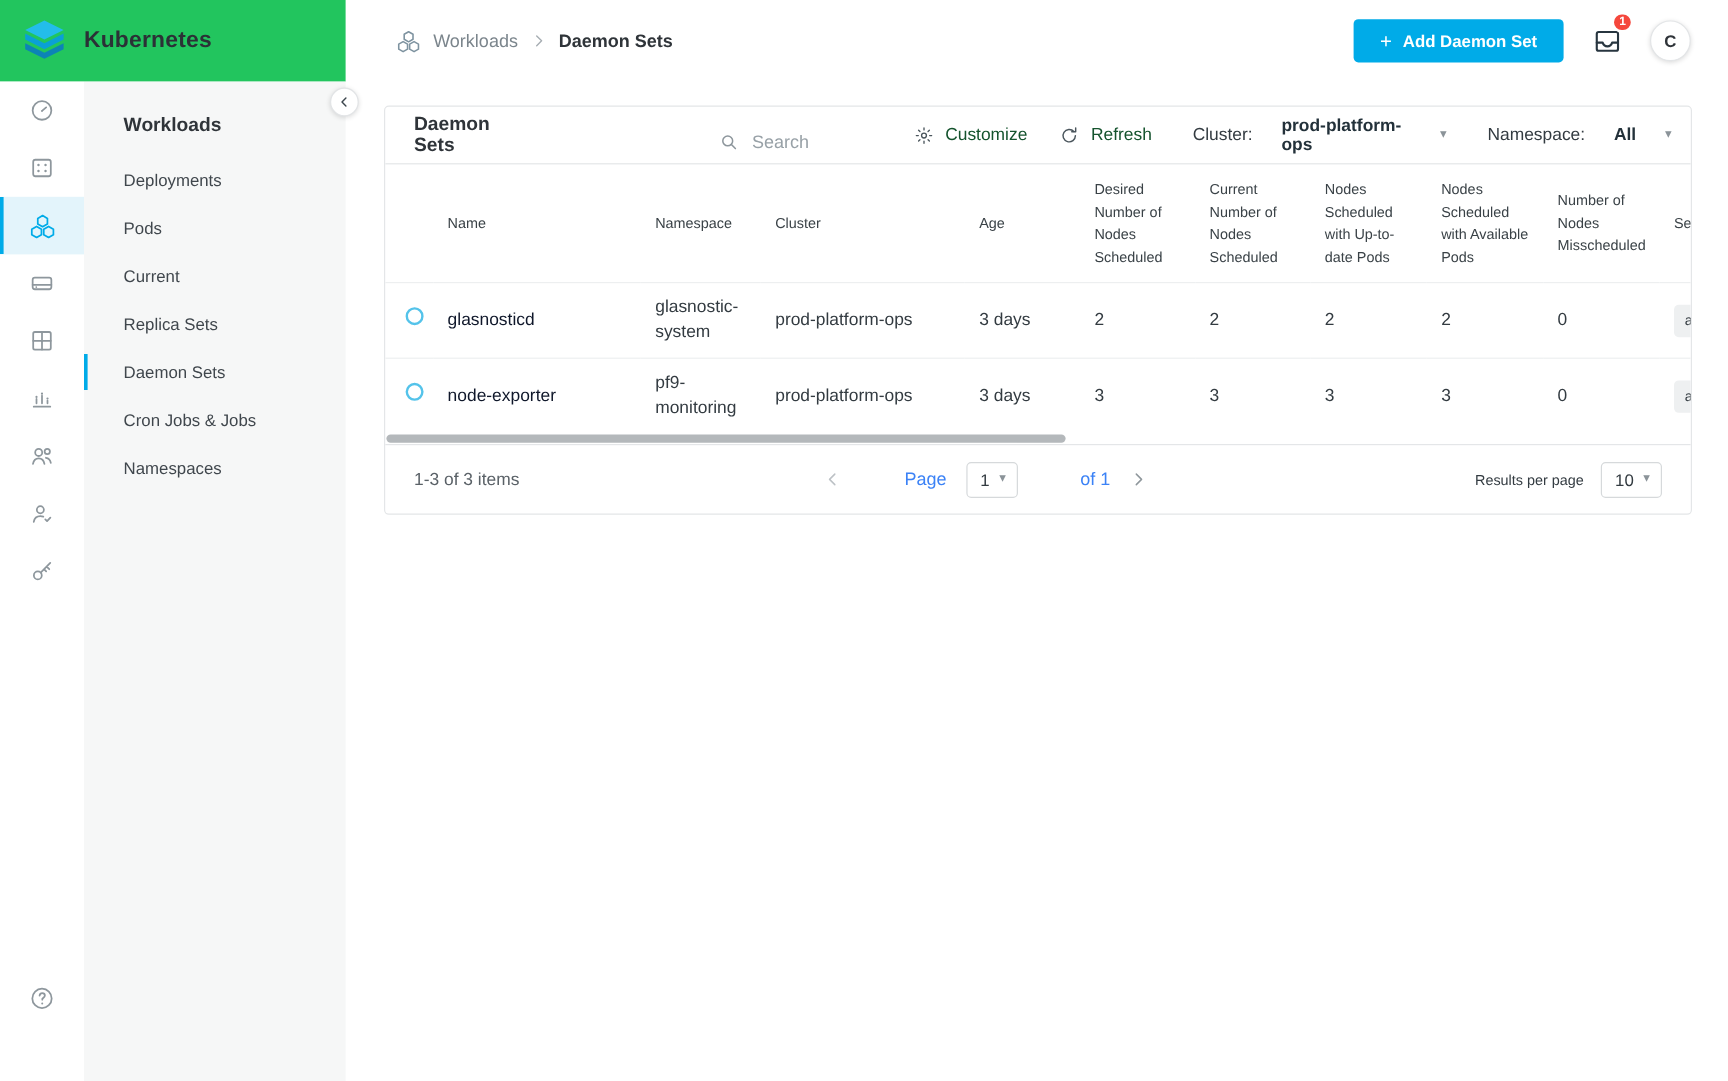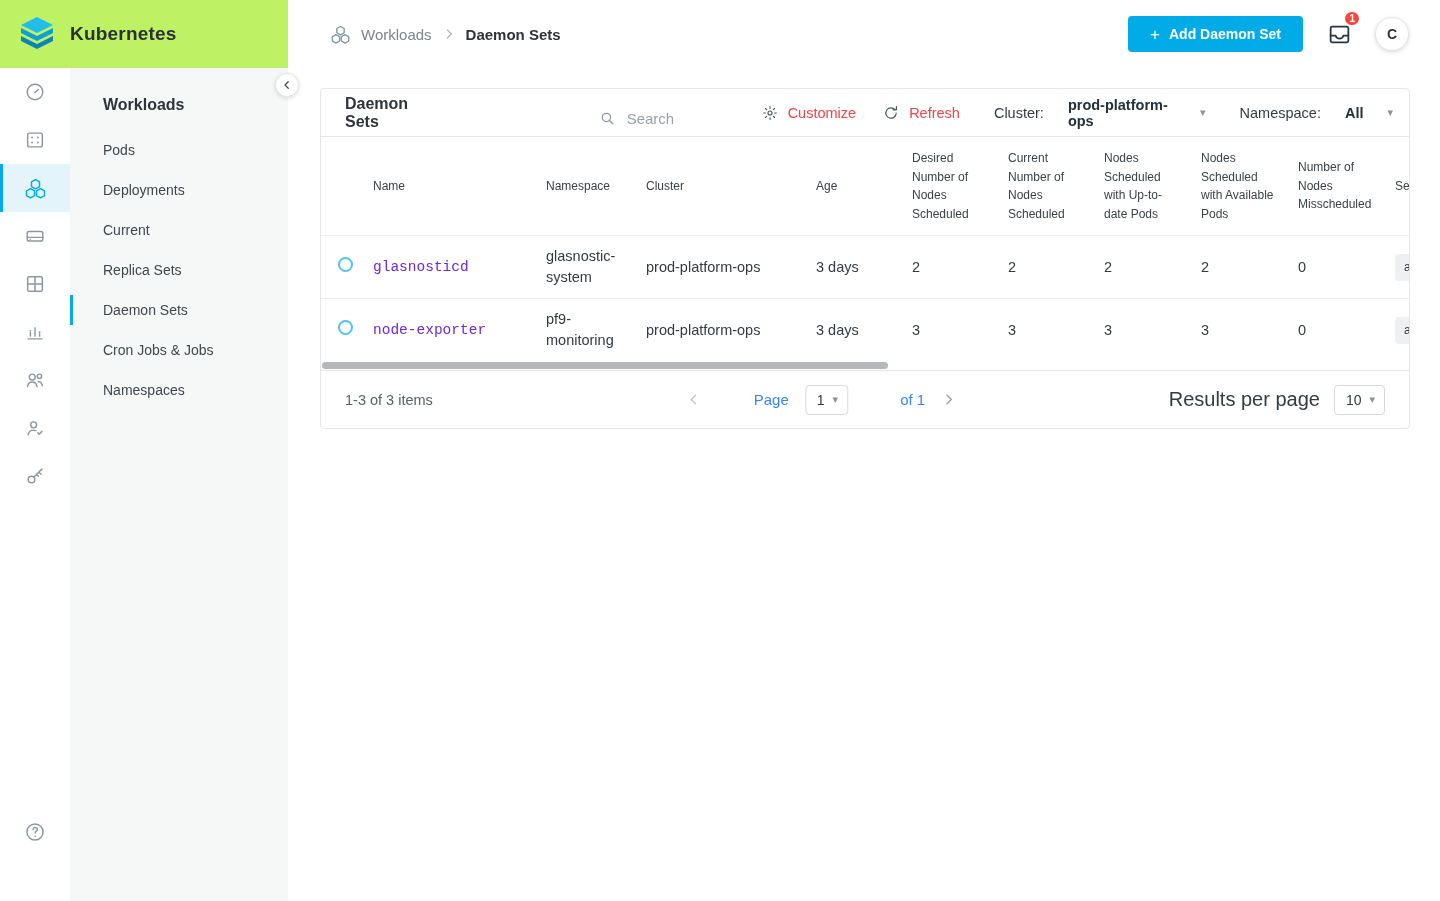--- a/index.html
+++ b/index.html
@@ -3,21 +3,21 @@
 <meta charset="utf-8">
 <style>
   * { box-sizing: border-box; }
   html, body { margin: 0; padding: 0; width: 1440px; height: 901px; overflow: hidden; }
   body { font-family: "Liberation Sans", sans-serif; color: #333b41; background: #ffffff; font-size: 14px; }
 
   .app { display: flex; width: 1440px; height: 901px; position: relative; }
 
   
   .left-col { flex: 0 0 288px; display: flex; flex-direction: column; position: relative; }
-  .logo-row { height: 68px; display: flex; align-items: center; gap: 12px; padding-left: 16px; background: #bef264; }
+  .logo-row { height: 68px; display: flex; align-items: center; gap: 12px; padding-left: 16px; background: #22c55e; }
   .logo-mark { width: 42px; height: 40px; }
   .brand-title { font-size: 19px; font-weight: bold; color: #2b3136; letter-spacing: 0.2px; }
 
   .left-body { flex: 1; display: flex; min-height: 0; }
   .rail { width: 70px; background: #fff; display: flex; flex-direction: column; align-items: stretch; }
   .rail-item { height: 48px; display: flex; align-items: center; justify-content: center; color: #8e979d; cursor: pointer; }
   .rail-item.active { background: #e3f4fb; color: #00abe8; box-shadow: inset 3px 0 0 #00abe8; }
   .rail-spacer { flex: 1; }
   .rail-bottom { height: 80px; display: flex; align-items: flex-start; justify-content: center; color: #8e979d; }
 
@@ -53,53 +53,53 @@
 
   
   .content { flex: 1; padding: 20px 30px 0 32px; }
   .card { background: #fff; border: 1px solid #e4e6e8; border-radius: 4px; overflow: hidden; position: relative; }
 
   .card-toolbar { height: 48px; display: flex; align-items: center; padding: 0 16px 0 24px; border-bottom: 1px solid #e4e6e8; }
   .card-title { font-size: 16px; font-weight: bold; color: #2f3439; }
   .tb-search { margin-left: 160px; display: flex; align-items: center; gap: 9px; color: #98a1a7; margin-top: 12px; }
   .search-input { border: none; outline: none; background: transparent; font-family: inherit; font-size: 15px; color: #333b41; width: 110px; }
   .search-input::placeholder { color: #98a1a7; }
-  .tb-action { margin-left: 26px; display: flex; align-items: center; gap: 9px; font-size: 14.5px; color: #ef4444; cursor: pointer; text-align: center; }
+  .tb-action { margin-left: 26px; display: flex; align-items: center; gap: 9px; font-size: 14.5px; color: #14532d; cursor: pointer; text-align: center; }
   .tb-action .act-icon { color: #4a555c; display: flex; }
   .tb-filter { margin-left: 34px; display: flex; align-items: center; gap: 24px; font-size: 14.5px; color: #333b41; cursor: pointer; }
   .tb-filter .filter-value { font-weight: bold; color: #23313a; }
   .caret { color: #8b9399; font-size: 11px; line-height: 1; }
 
   
   table.ds-table { width: 100%; border-collapse: collapse; table-layout: fixed; }
   .ds-table th { font-size: 12px; font-weight: normal; color: #3a4247; text-align: left; vertical-align: middle;
     padding: 12px 6px 12px 12px; line-height: 1.55; height: 88px; }
   .ds-table td { font-size: 14.5px; color: #333b41; vertical-align: middle; padding: 10px 14px 10px 12px;
     line-height: 1.45; border-top: 1px solid #edeff0; height: 57px; }
   .ds-table td.chk-cell, .ds-table th.chk-cell { padding-left: 17px; padding-right: 0; }
   .row-check { display: inline-block; width: 15px; height: 15px; border: 2px solid #54c3ea; border-radius: 50%; cursor: pointer; }
-  .name-link { color: #6d28d9; cursor: pointer; font-family: Liberation Mono, monospace; }
+  .name-link { color: #0f172a; cursor: pointer; }
   .sel-cell { overflow: hidden; white-space: nowrap; padding-right: 0 !important; }
   .chip { display: inline-block; background: #eef0f1; border-radius: 4px; padding: 5px 9px; font-size: 12px; color: #333b41; white-space: nowrap; min-width: 46px; }
 
   .hscroll { height: 9px; position: relative; }
   .hscroll-thumb { position: absolute; left: 1px; top: 1px; height: 7px; width: 52%; background: #b4b8bb; border-radius: 4px; cursor: pointer; }
 
   
   .card-footer { height: 58px; border-top: 1px solid #e4e6e8; display: flex; align-items: center; padding: 0 24px; position: relative; }
   .items-summary { font-size: 14.5px; color: #5a6167; }
   .pager { position: absolute; left: 46%; transform: translateX(-50%); display: flex; align-items: center; gap: 16px; }
   .pager-chevron { display: flex; align-items: center; cursor: pointer; }
   .pager-chevron.prev { color: #bcc1c5; }
   .pager-chevron.next { color: #8f979c; }
   .pager-label, .pager-of { font-size: 15px; color: #3b82f6; padding-left: 36px; }
   .select-box { display: inline-flex; align-items: center; gap: 8px; border: 1px solid #d6d9db; border-radius: 4px;
     background: #fff; padding: 6px 9px 6px 11px; font-size: 14px; color: #333b41; cursor: pointer; }
   .results { margin-left: auto; display: flex; align-items: center; gap: 14px; }
-  .results-label { font-size: 20px; color: #333b41; }
+  .results-label { font-size: 12px; color: #333b41; }
 
   svg { display: block; }
 </style>
 </head>
 <body>
 
 <div class="app">
 
   <div class="left-col">
     <div class="logo-row">
@@ -208,24 +208,24 @@
                 <path d="M9.8 9.4c.2-1.3 1.1-2.2 2.4-2.2 1.4 0 2.4 1 2.4 2.2 0 1.6-1.6 1.9-2.3 3v.8"></path>
                 <circle cx="12.2" cy="16.6" r="0.9" fill="currentColor" stroke="none"></circle>
               </svg>
           </span>
         </div>
       </div>
 
       <div class="sidebar">
         <div class="sidebar-heading">Workloads</div>
         <div class="sidebar-item">
+            <span>Deployments</span>
+          </div>
+        <div class="sidebar-item">
             <span>Pods</span>
-          </div>
-        <div class="sidebar-item">
-            <span>Deployments</span>
           </div>
         <div class="sidebar-item">
             <span>Current</span>
           </div>
         <div class="sidebar-item">
             <span>Replica Sets</span>
           </div>
         <div class="sidebar-item active">
             <span>Daemon Sets</span>
           </div>

